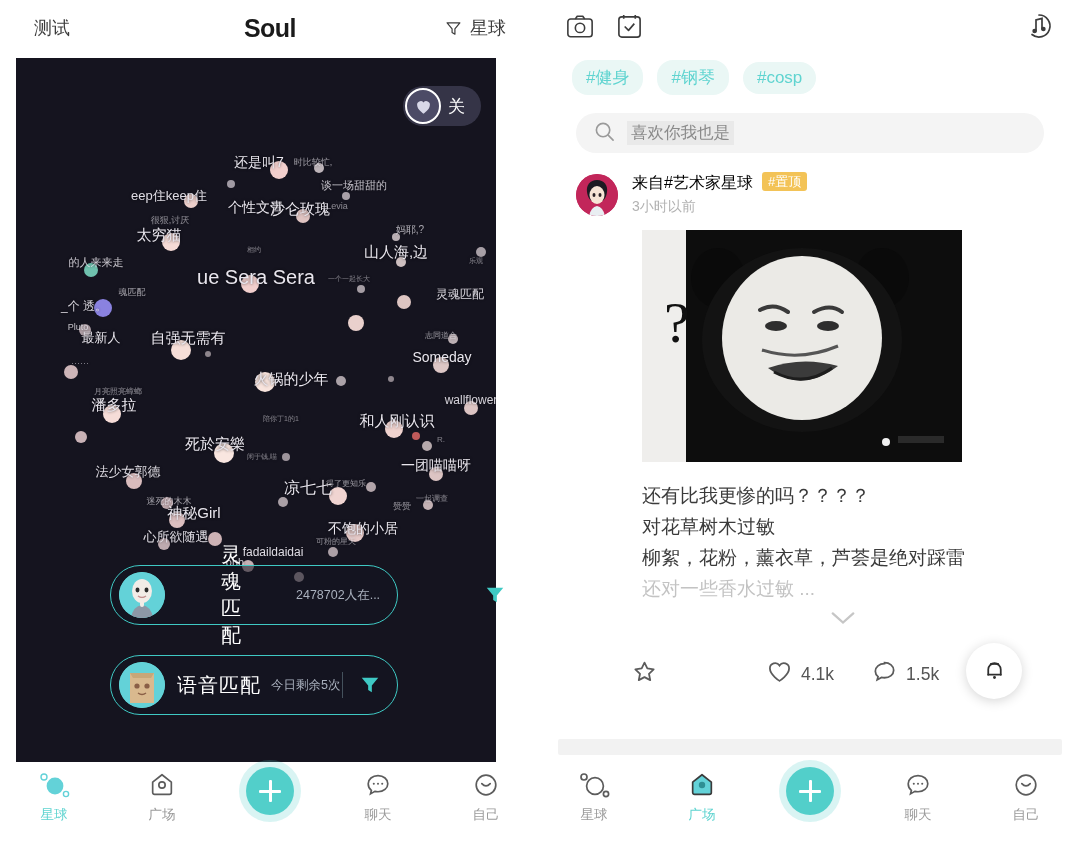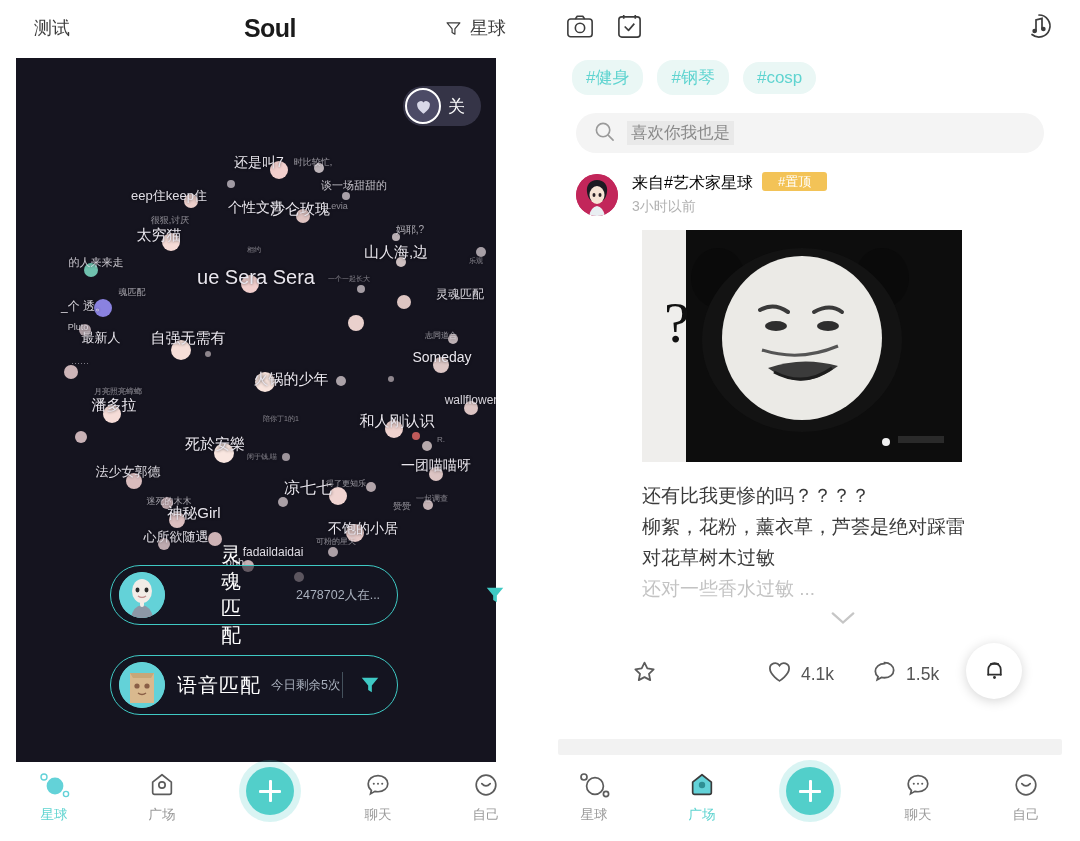--- a/index.html
+++ b/index.html
@@ -127,21 +127,21 @@
   .search-val { font-size: 16.5px; color: #8a8a8a; background: #e9e9e9; padding: 1px 4px; }
 
   .post { padding: 6px 36px 0 36px; background: #fff; }
   .post-head { display: flex; align-items: center; gap: 14px; }
   .post-av {
     width: 42px; height: 42px; border-radius: 50%;
     background: #c2265a; overflow: hidden; position: relative; flex: 0 0 auto;
   }
   .badge {
     font-size: 13px; color: #fff; background: #f3c357;
-    border-radius: 3px; padding: 2px 16px; margin-left: 9px; vertical-align: 2px;
+    border-radius: 3px; padding: 2px 6px; margin-left: 9px; vertical-align: 2px;
   }
   .post-time { font-size: 14px; color: #b2b2b2; margin-top: 4px; }
   .post-img {
     margin: 14px 0 0 66px; width: 320px; height: 232px;
     background: #efeeec; position: relative; overflow: hidden;
   }
   .post-text { margin: 18px 0 0 66px; }
   .post-line { font-size: 19px; color: #3b3b3b; line-height: 31px; }
   .post-line.faded { color: #c3c3c3; }
   .chev { text-align: center; margin-top: 6px; color: #bdbdbd; font-size: 18px; }
@@ -458,22 +458,22 @@
           <path d="M126 138q34 26 70 -2 -36 -10 -70 2z" fill="#3b3b3b"></path>
           <path d="M132 142q30 16 58 -4" stroke="#1d1d1d" stroke-width="3" fill="none"></path>
           <text x="22" y="112" font-family="'Liberation Serif',serif" font-size="58" fill="#111">?</text>
           <ellipse cx="244" cy="212" rx="4" ry="4" fill="#f0f0f0"></ellipse>
           <rect x="256" y="206" width="46" height="7" fill="#2a2a2a"></rect>
         </svg>
       </div>
 
       <div class="post-text">
         <div class="post-line">还有比我更惨的吗？？？？</div>
+        <div class="post-line">对花草树木过敏</div>
         <div class="post-line">柳絮，花粉，薰衣草，芦荟是绝对踩雷</div>
-        <div class="post-line">对花草树木过敏</div>
         <div class="post-line faded">还对一些香水过敏 ...</div>
         <div class="chev">
           <svg viewBox="0 0 24 14" width="30" height="16" fill="none" stroke="#c6c6c6" stroke-width="2" stroke-linecap="round">
               <path d="M3 3l9 8 9-8"></path>
             </svg>
         </div>
       </div>
 
       <div class="actions">
         <div class="act" style="margin-left:20px">

